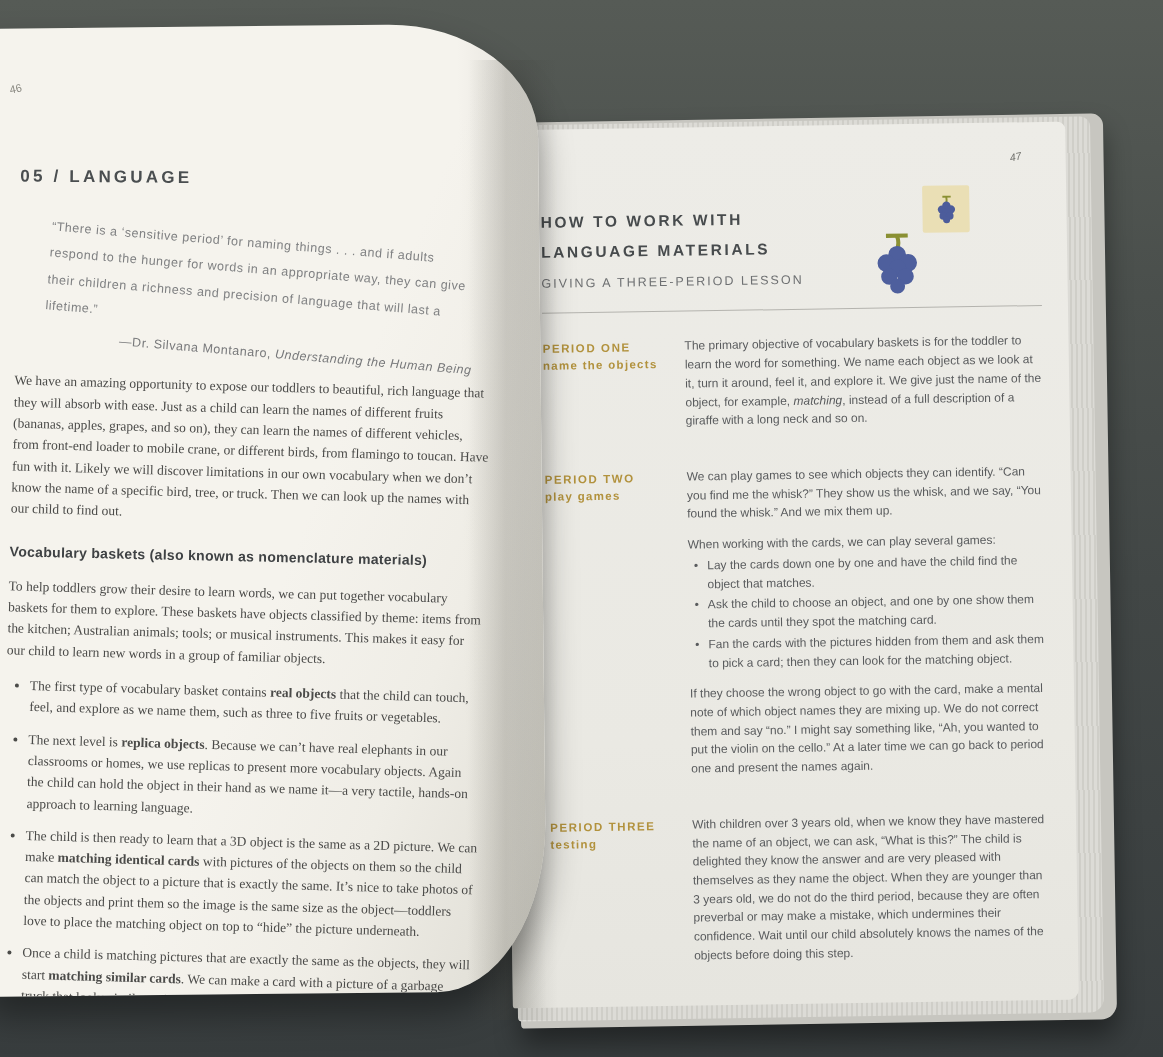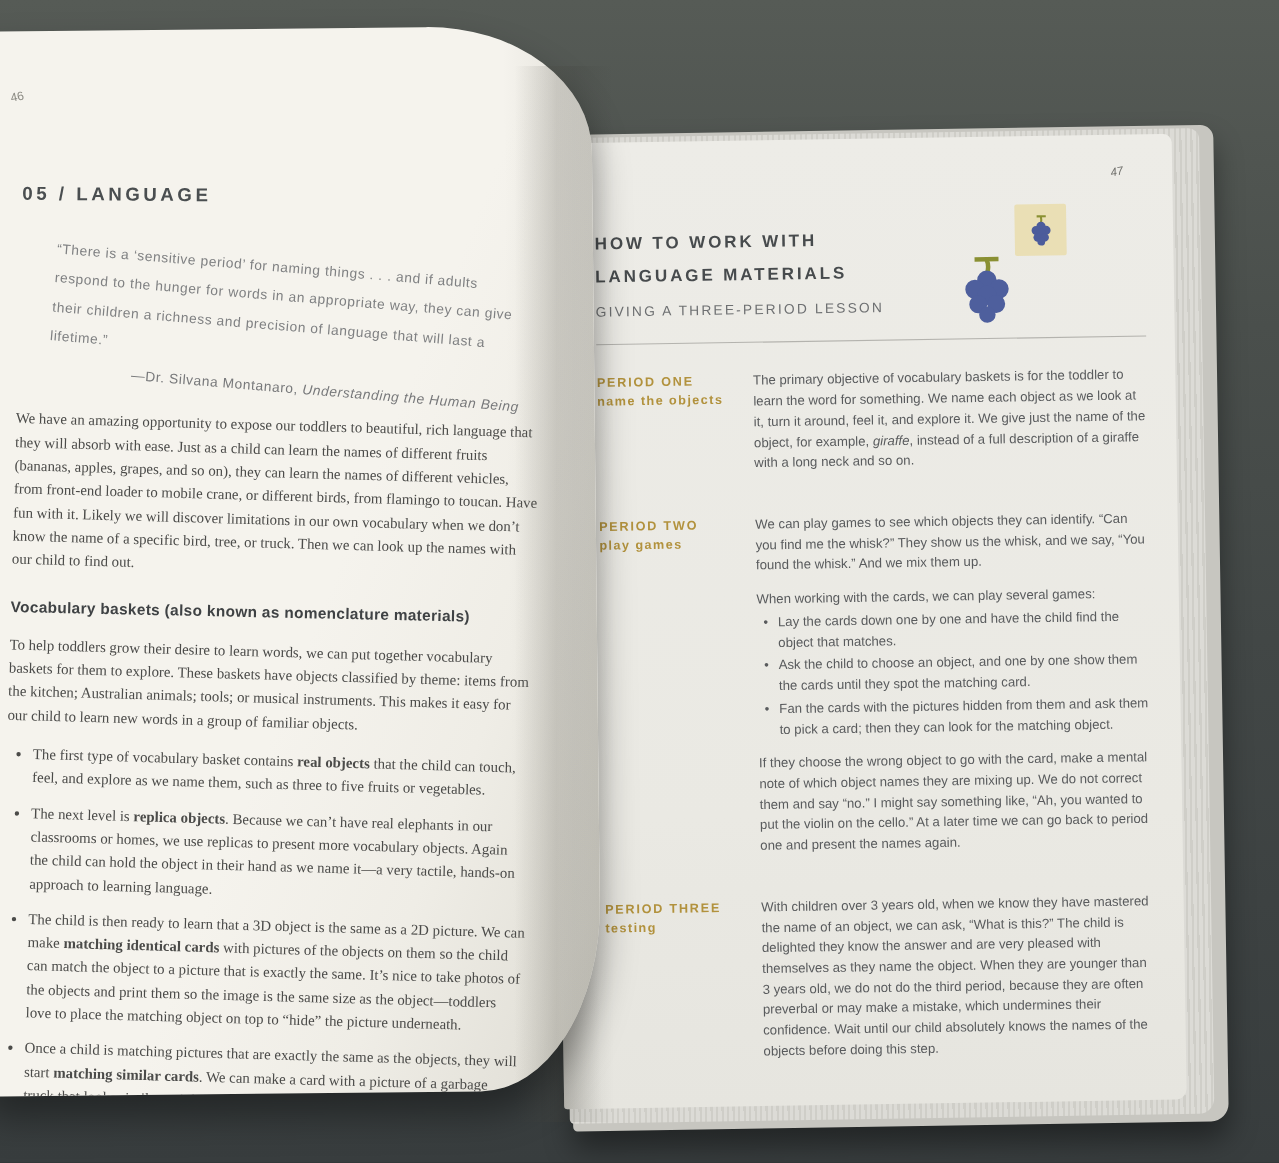--- a/index.html
+++ b/index.html
@@ -110,21 +110,21 @@
       </div>
       <div class="rp-subtitle">GIVING A THREE-PERIOD LESSON</div>
       <hr class="rp-rule">
 
       <div class="period-row">
         <div>
           <div class="period-label">PERIOD ONE</div>
           <div class="period-sublabel">name the objects</div>
         </div>
         <div class="period-body">
-          <p><span>The primary objective of vocabulary baskets is for the toddler to learn the word for something. We name each object as we look at it, turn it around, feel it, and explore it. We give just the name of the object, for example, </span><span style="font-style: italic;">giraffe</span><span>, instead of a full description of a giraffe with a long neck and so on.</span></p>
+          <p><span>The primary objective of vocabulary baskets is for the toddler to learn the word for something. We name each object as we look at it, turn it around, feel it, and explore it. We give just the name of the object, for example, </span><span style="font-style: italic;">matching</span><span>, instead of a full description of a giraffe with a long neck and so on.</span></p>
         </div>
       </div>
 
       <div class="period-row">
         <div>
           <div class="period-label">PERIOD TWO</div>
           <div class="period-sublabel">play games</div>
         </div>
         <div class="period-body">
           <p>We can play games to see which objects they can identify. “Can you find me the whisk?” They show us the whisk, and we say, “You found the whisk.” And we mix them up.</p>

